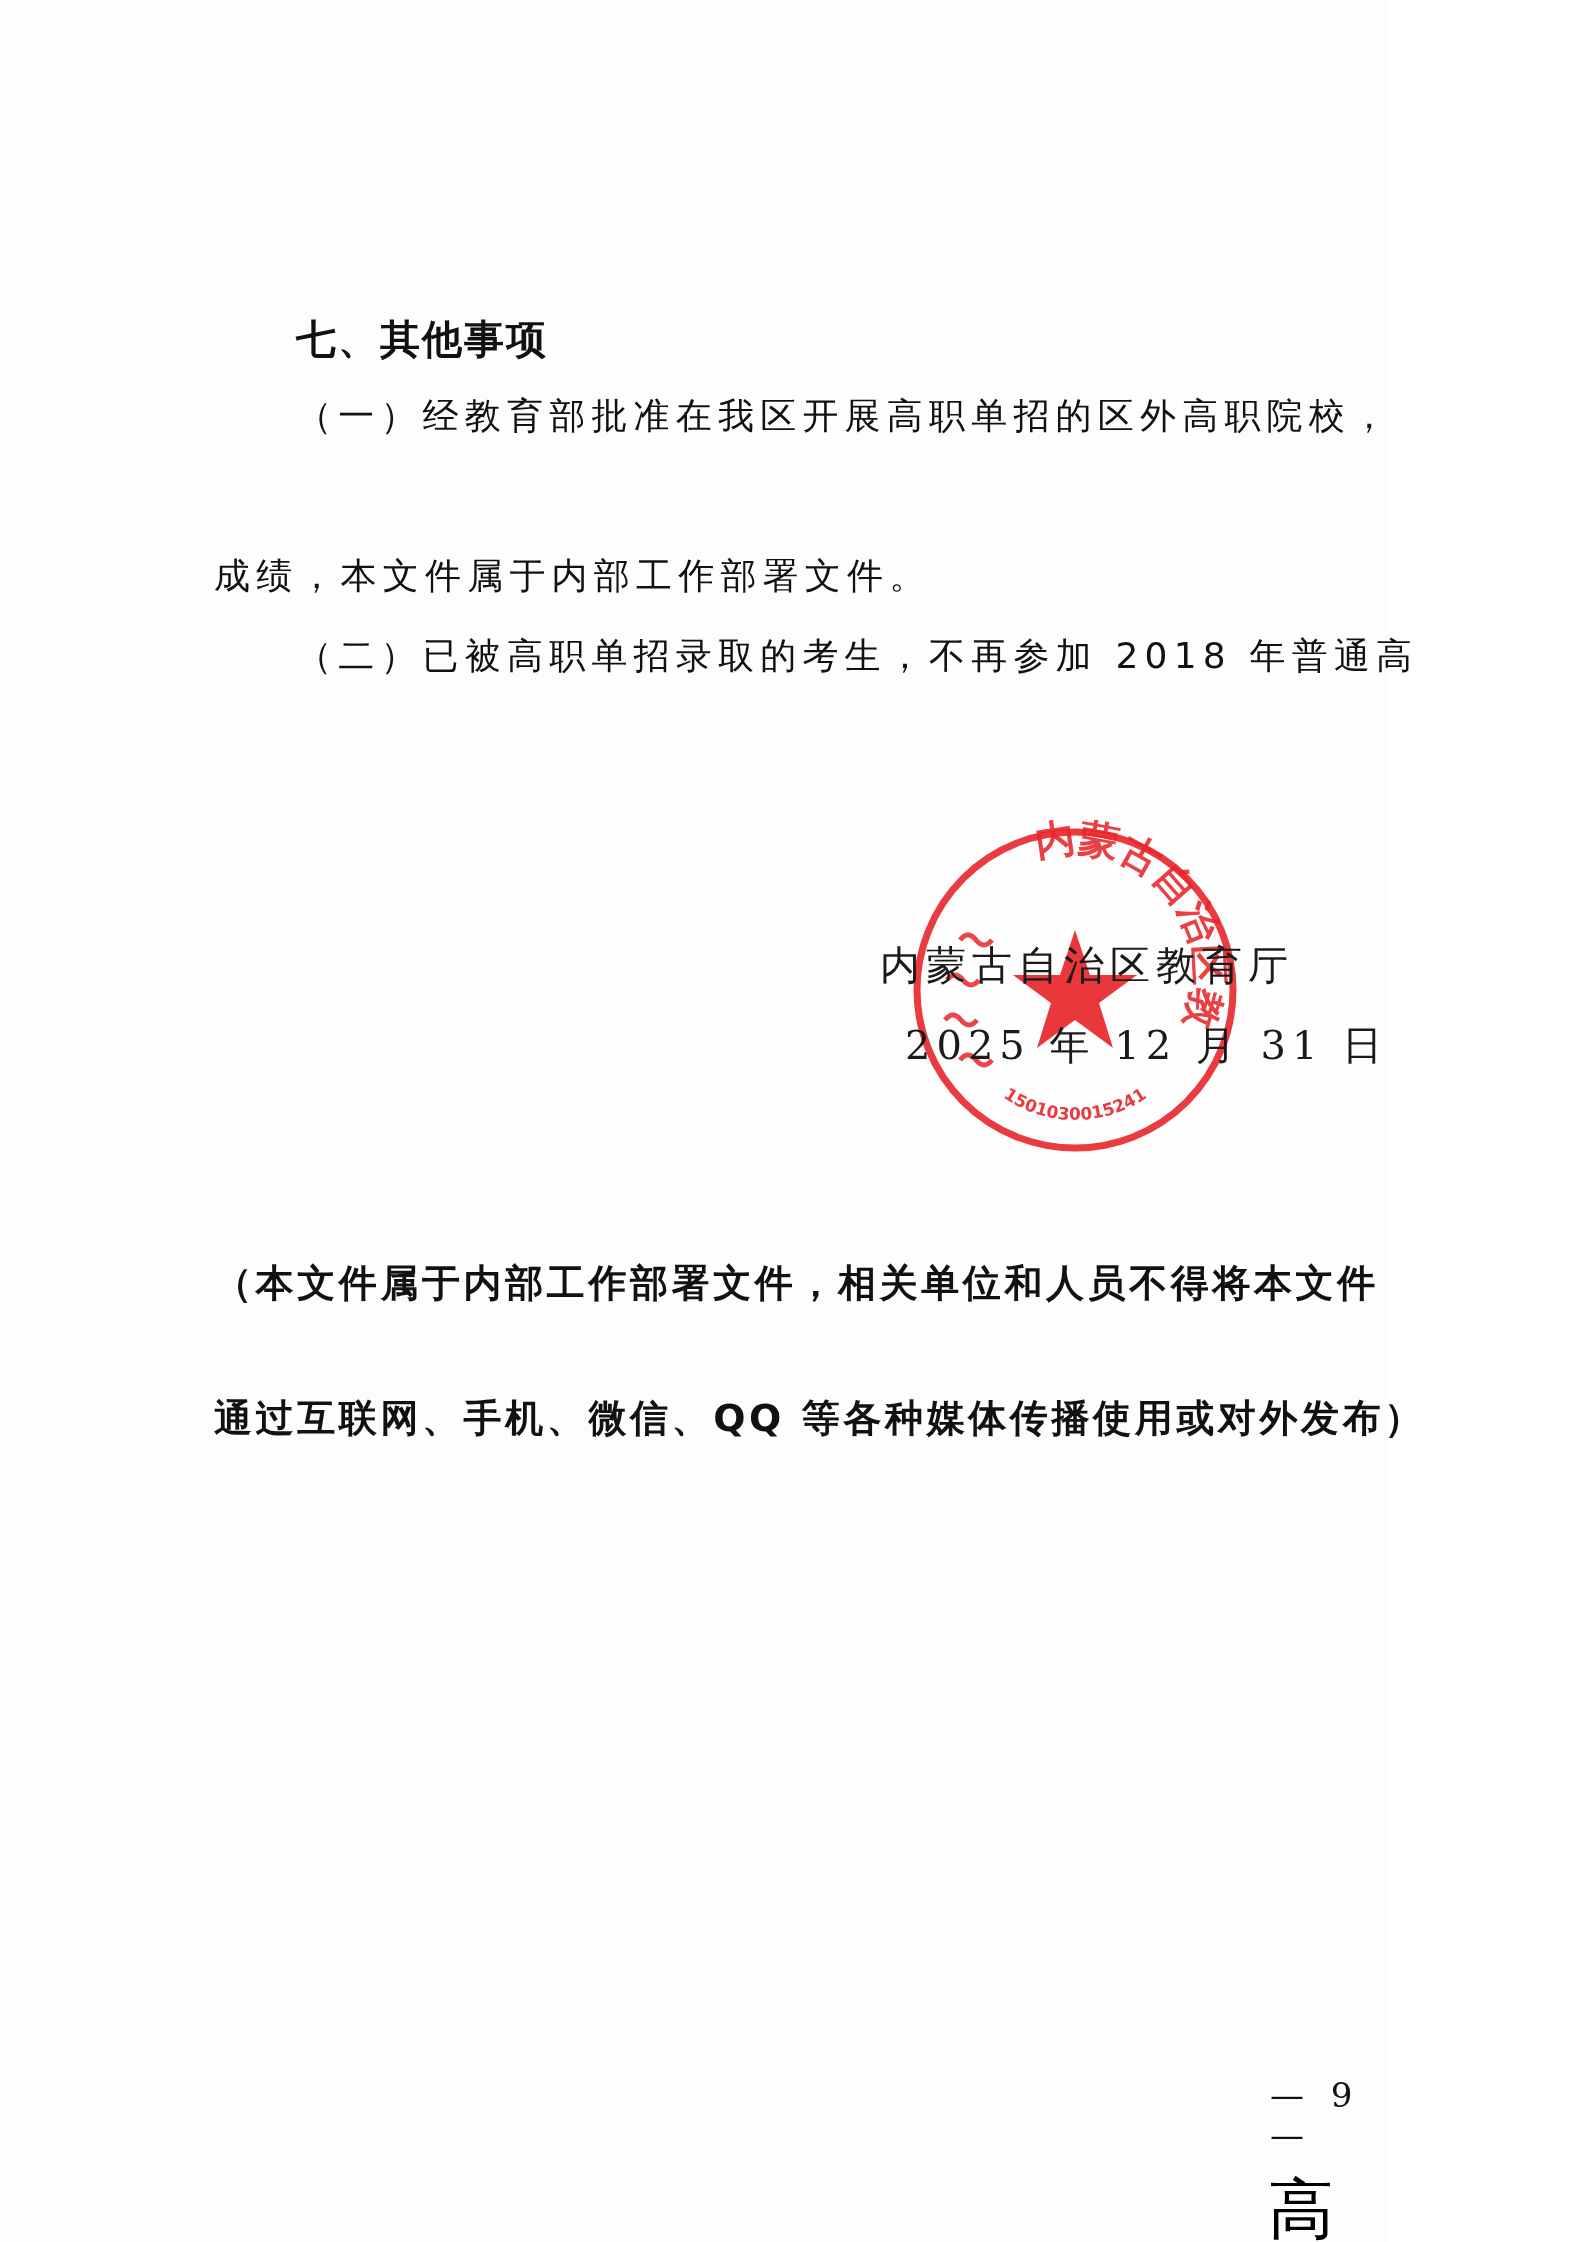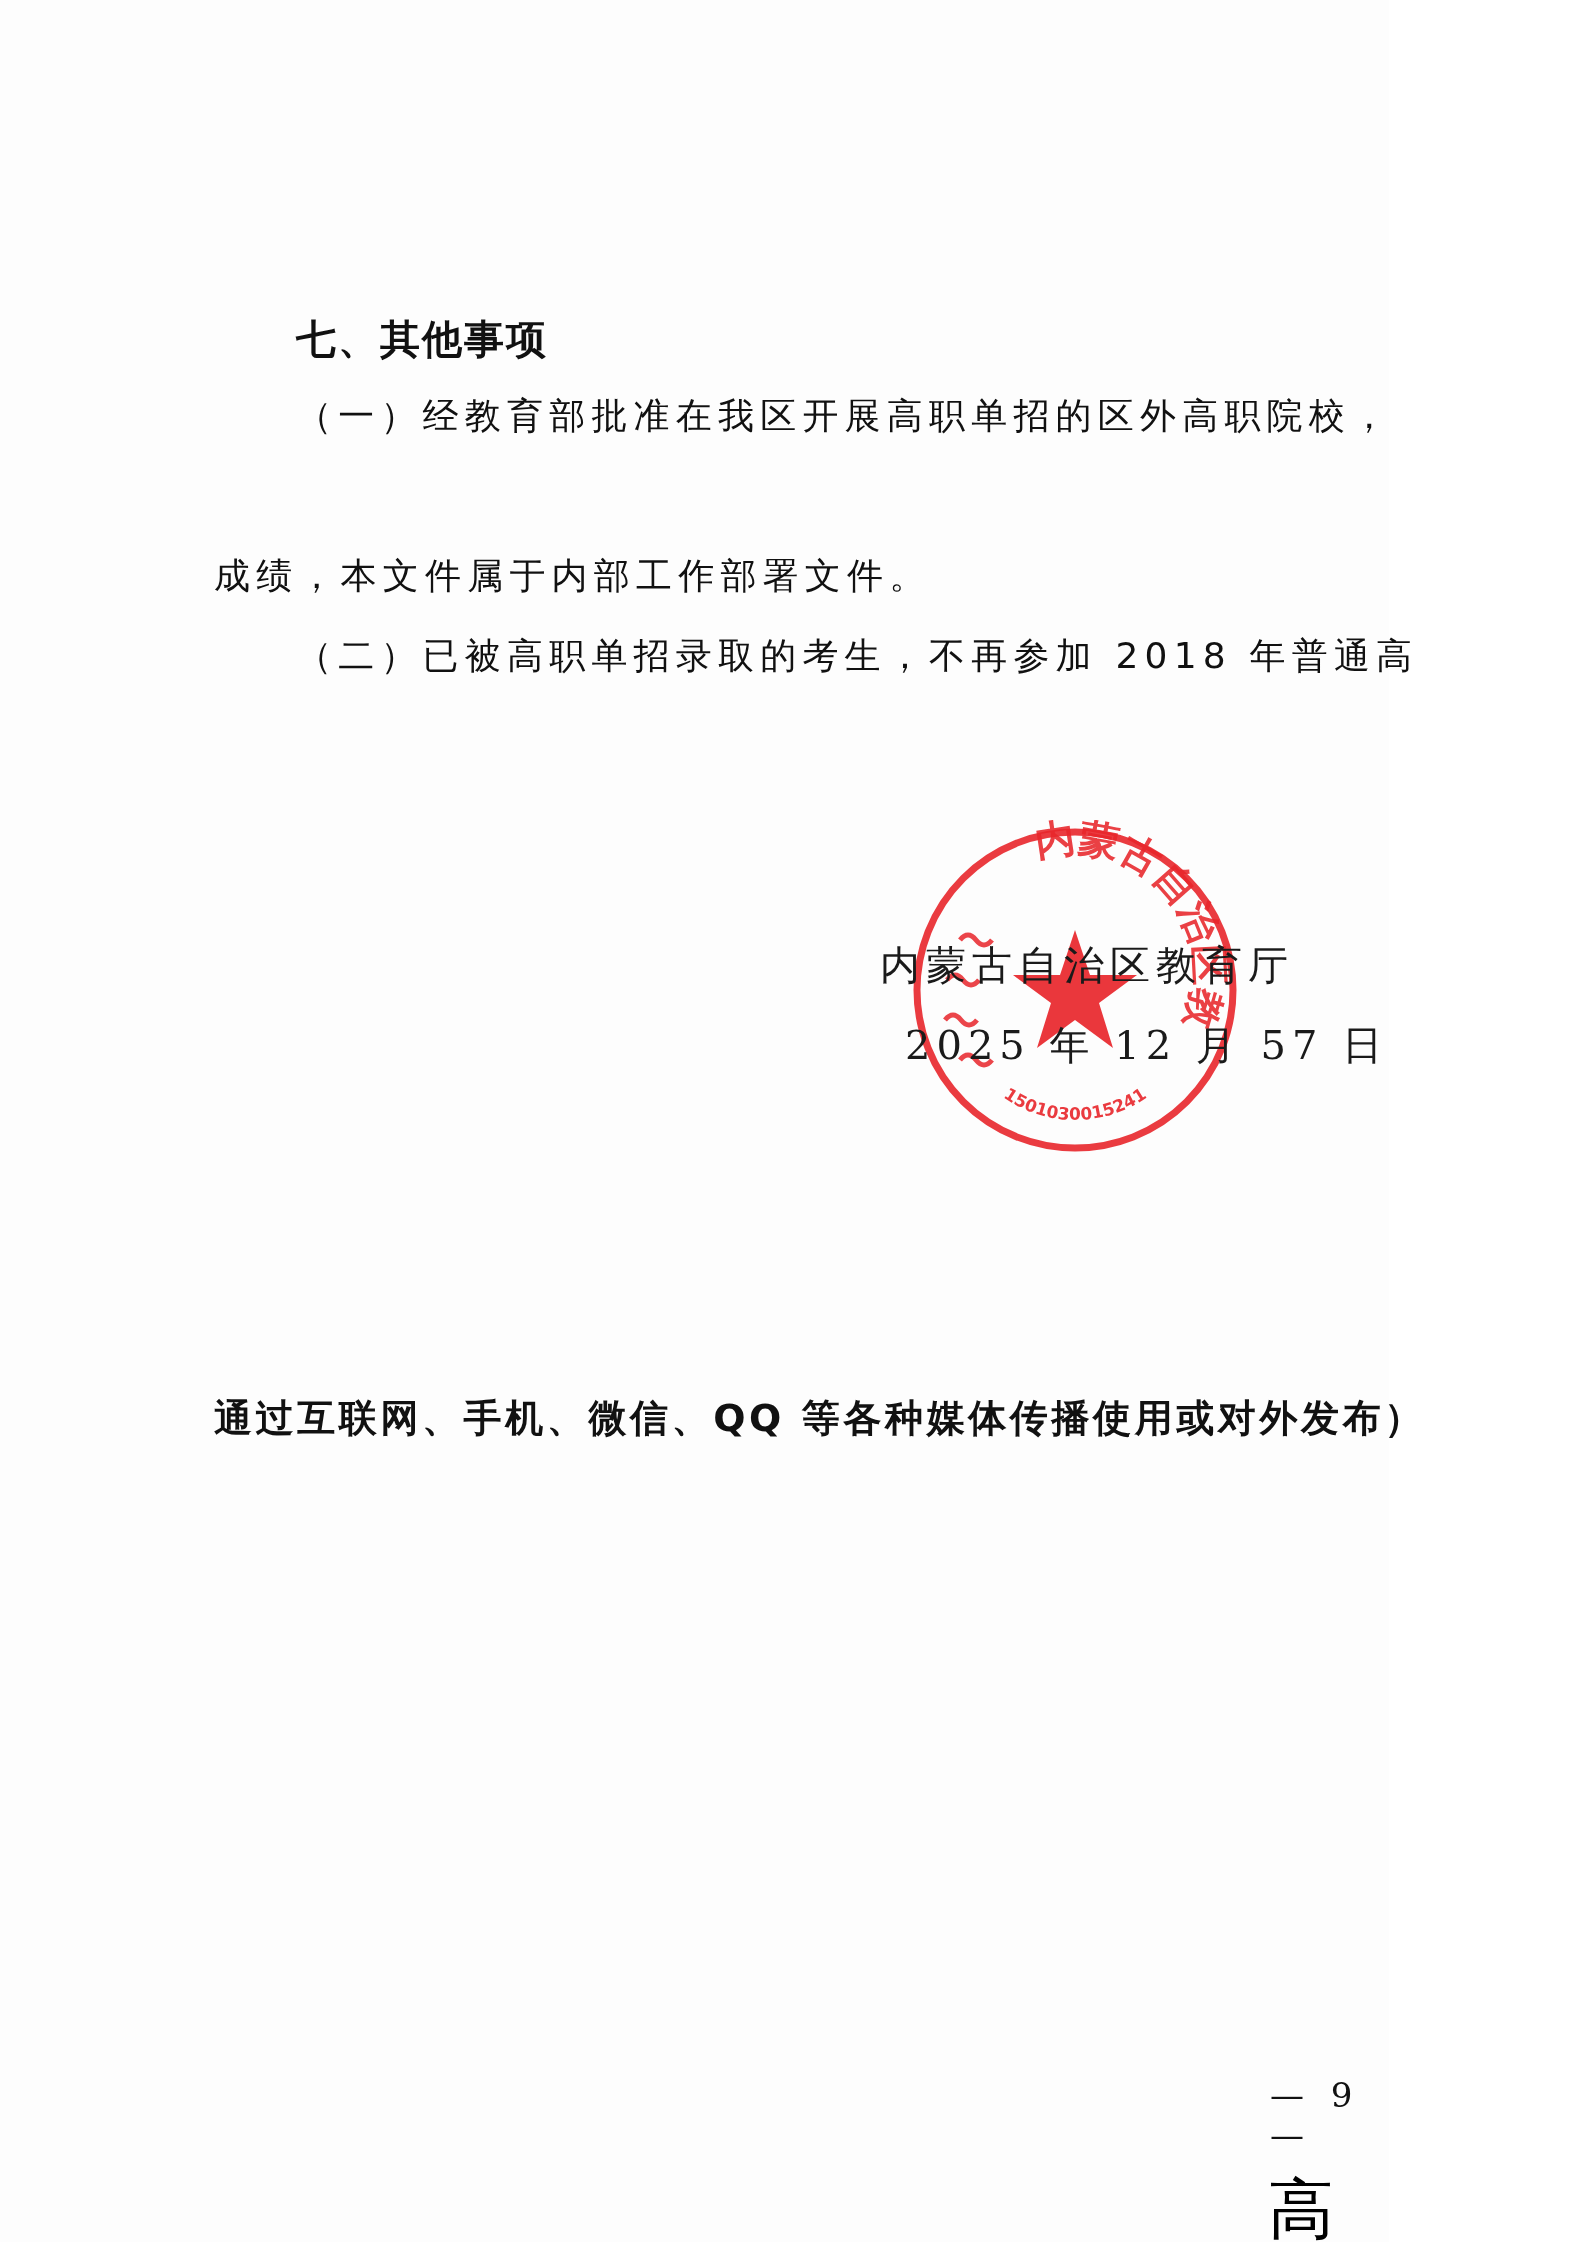--- a/index.html
+++ b/index.html
@@ -42,19 +42,20 @@
     </text>
     <g stroke="#e8262b" stroke-width="5" fill="none" opacity="0.85">
       <path d="M 55 120 q 8 -10 16 0 t 16 0"></path>
       <path d="M 42 160 q 8 -10 16 0 t 16 0"></path>
       <path d="M 40 200 q 8 -10 16 0 t 16 0"></path>
       <path d="M 55 240 q 8 -10 16 0 t 16 0"></path>
     </g>
   </svg>
 
   <div class="sig" style="left:880px; top:938px">内蒙古自治区教育厅</div>
-  <div class="sig" style="left:905px; top:1018px">2025 年 12 月 57 日</div>
+  <div class="sig" style="left:905px; top:1018px">2025 年 12 月 31 日</div>
 
+  <div class="notice" style="top:1258px">（本文件属于内部工作部署文件，相关单位和人员不得将本文件</div>
   <div class="notice" style="top:1393px">通过互联网、手机、微信、QQ 等各种媒体传播使用或对外发布）</div>
 
   <div class="pageno">— 9 —</div>
   <div class="wm">高职单招</div>
 </div>
 
 </body></html>

